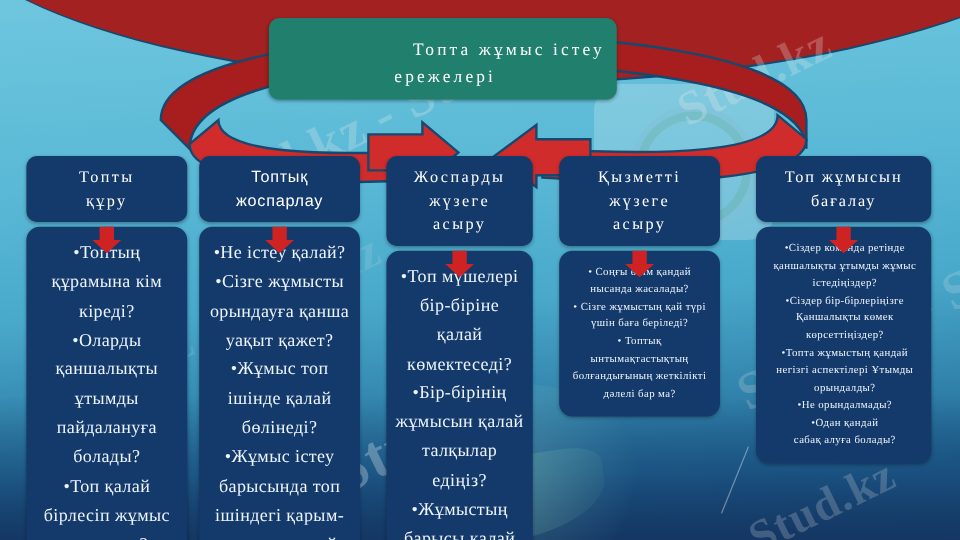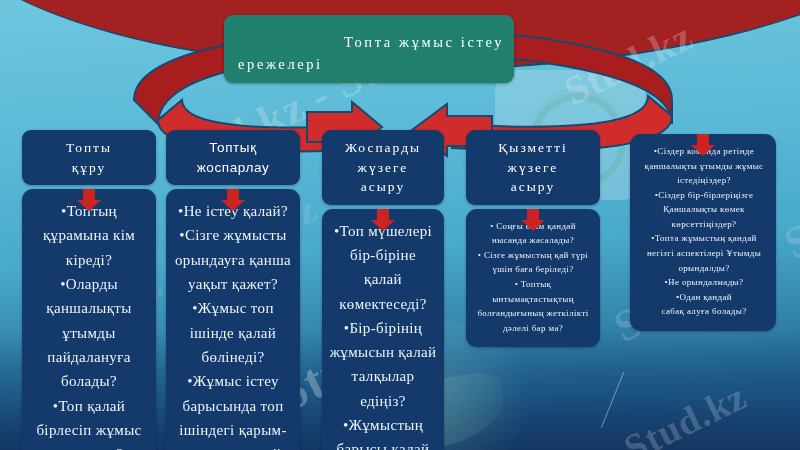--- a/index.html
+++ b/index.html
@@ -115,21 +115,21 @@
     background: #217f6e;
     border-radius: 9px;
     box-shadow: 0 1px 3px rgba(0,0,0,0.35);
     color: #ffffff;
     font-size: 14.5px;
     letter-spacing: 2.6px;
     line-height: 1.55;
     padding: 16px 10px 0 8px;
     text-align: right;
   }
-  .title-box .t2 { display: block; text-align: left; padding-left: 6px; font-family: Liberation Serif, serif; }
+  .title-box .t2 { display: block; text-align: center; padding-left: 6px; font-family: Liberation Serif, serif; }
 
   
   .col {
     position: absolute;
     top: 130px;
     width: 134px;
   }
   .col-0 { left: 22px;  }
   .col-1 { left: 166px; }
   .col-2 { left: 322px; width: 122px; }
@@ -307,20 +307,26 @@
         <span class="head"></span>
     </div>
     <div class="content-box">
       <span class="bullet">• Соңғы өнім қандай нысанда жасалады?</span>
       <span class="bullet">• Сізге жұмыстың қай  түрі үшін  баға беріледі?</span>
       <span class="bullet">• Топтық ынтымақтастықтың болғандығының жеткілікті  дәлелі бар ма?</span>
     </div>
   </div>
 
   <div class="col col-4">
+    <div class="header-box">
+      <span>
+        <span>Топ жұмысын</span><br>
+        <span>бағалау</span>
+      </span>
+    </div>
     <div class="arrow-down">
       <span class="stem"></span>
         <span class="head"></span>
     </div>
     <div class="content-box">
       <span class="bullet">•Сіздер команда ретінде қаншалықты ұтымды жұмыс істедіңіздер?</span>
       <span class="bullet">•Сіздер бір-бірлеріңізге Қаншалықты көмек көрсеттіңіздер?</span>
       <span class="bullet">•Топта жұмыстың қандай  негізгі аспектілері Ұтымды орындалды?</span>
       <span class="bullet">•Не орындалмады?</span>
       <span class="bullet">•Одан қандай</span>

